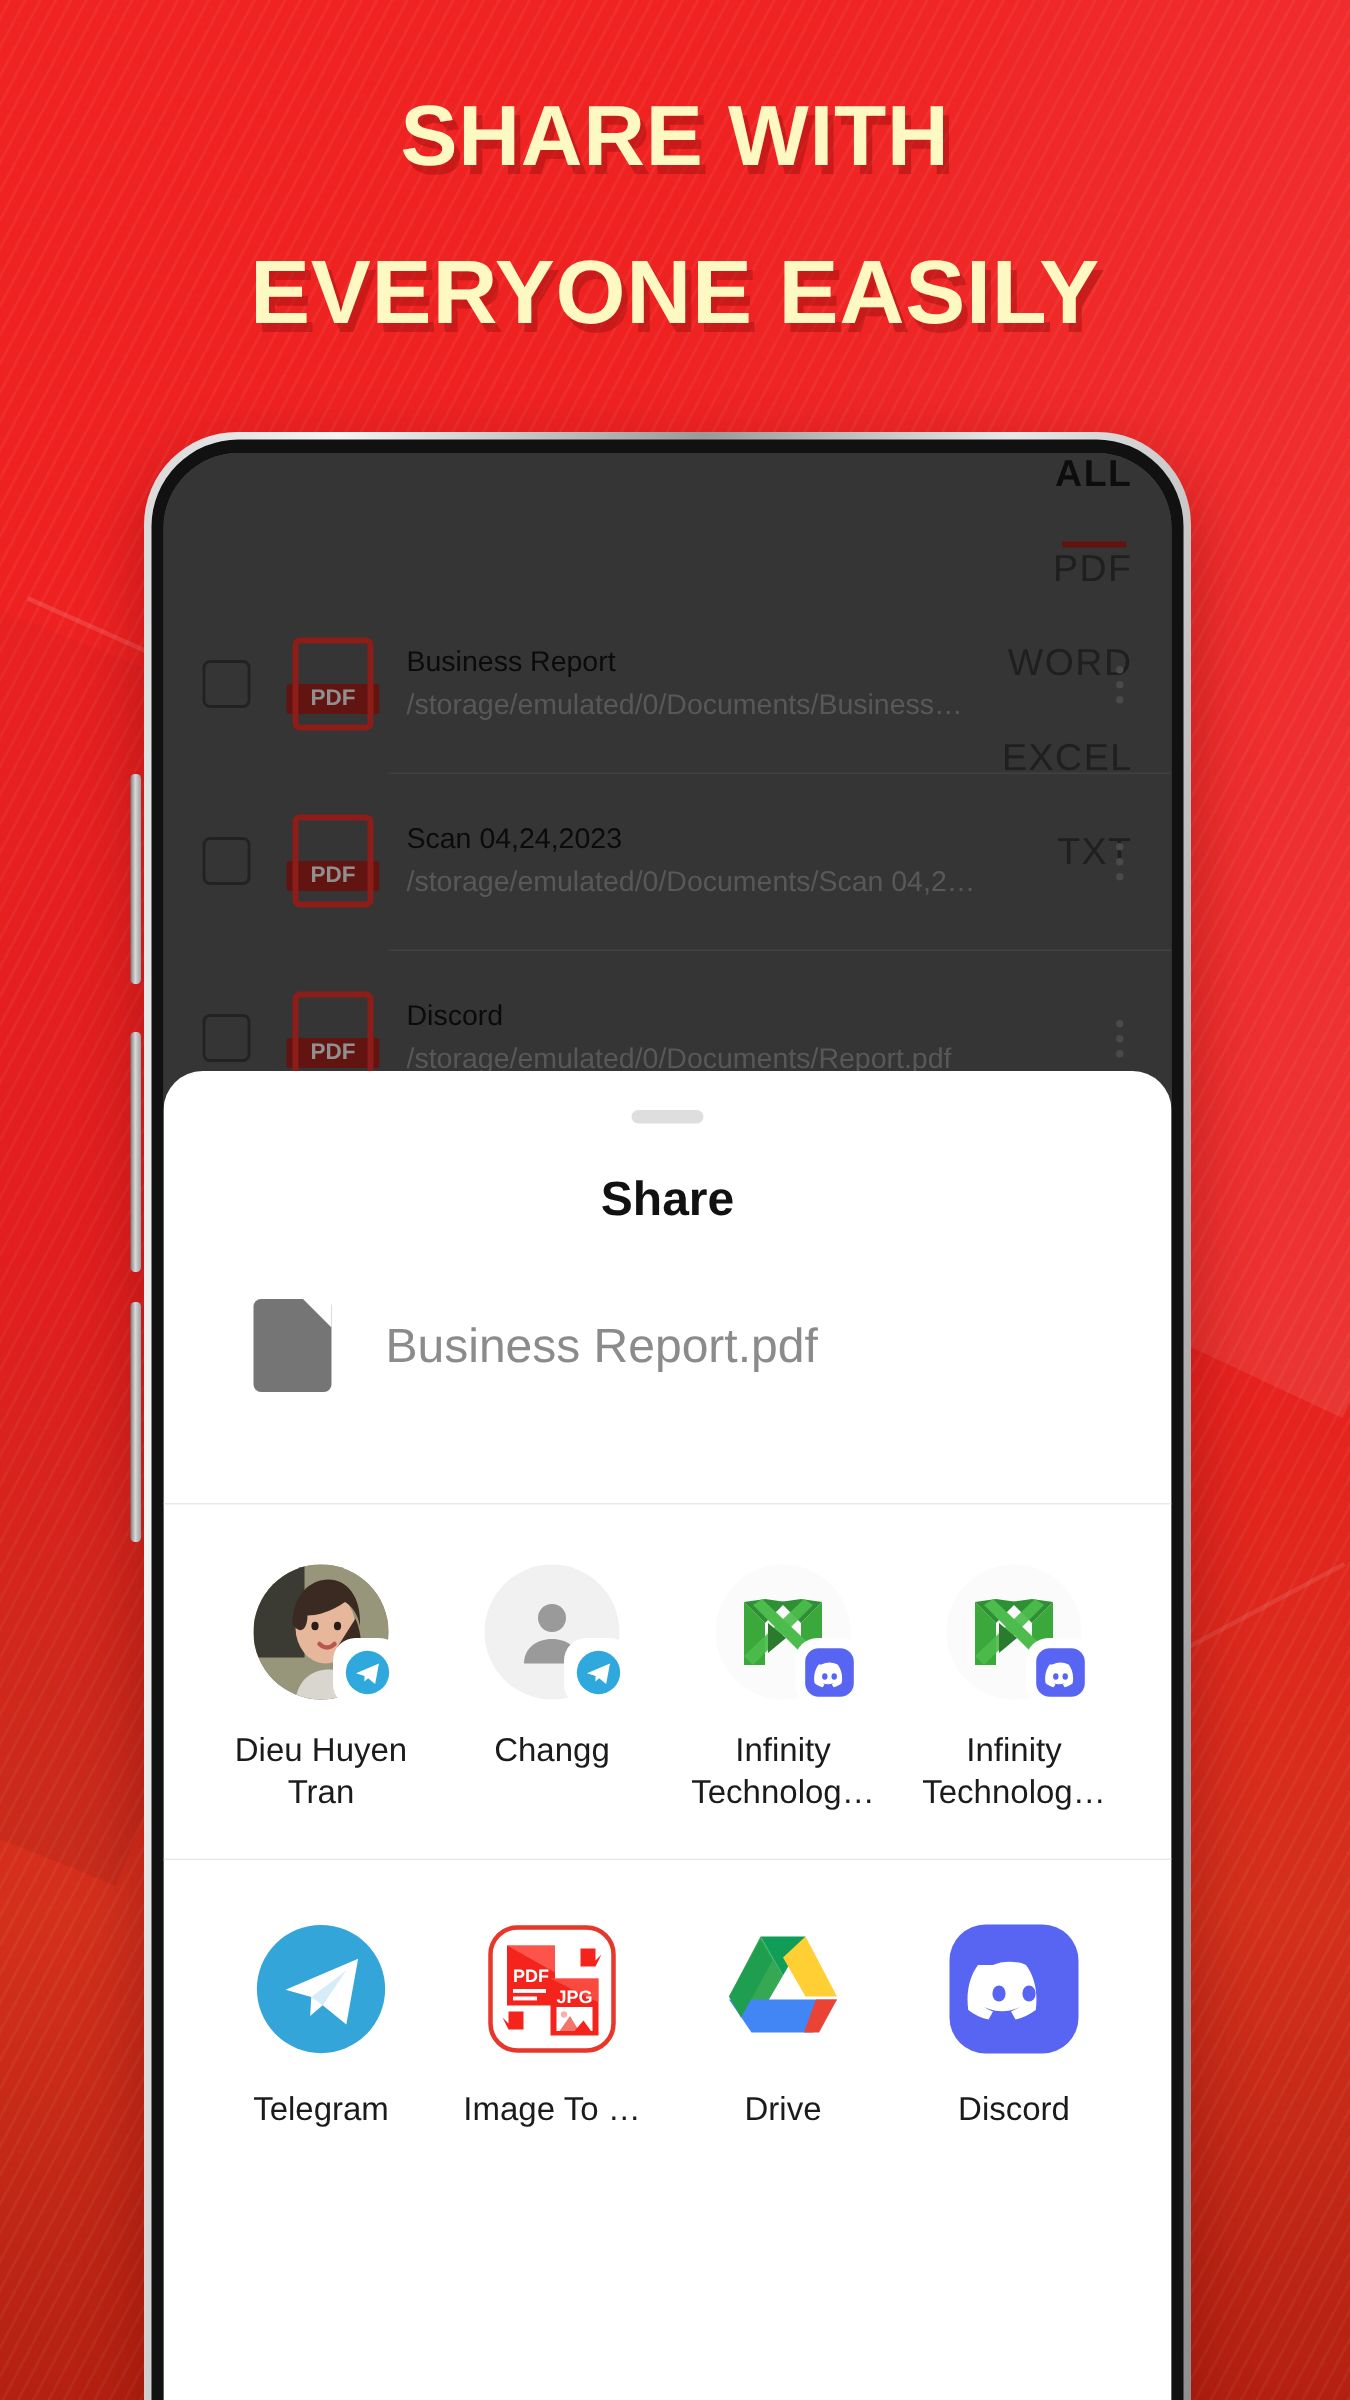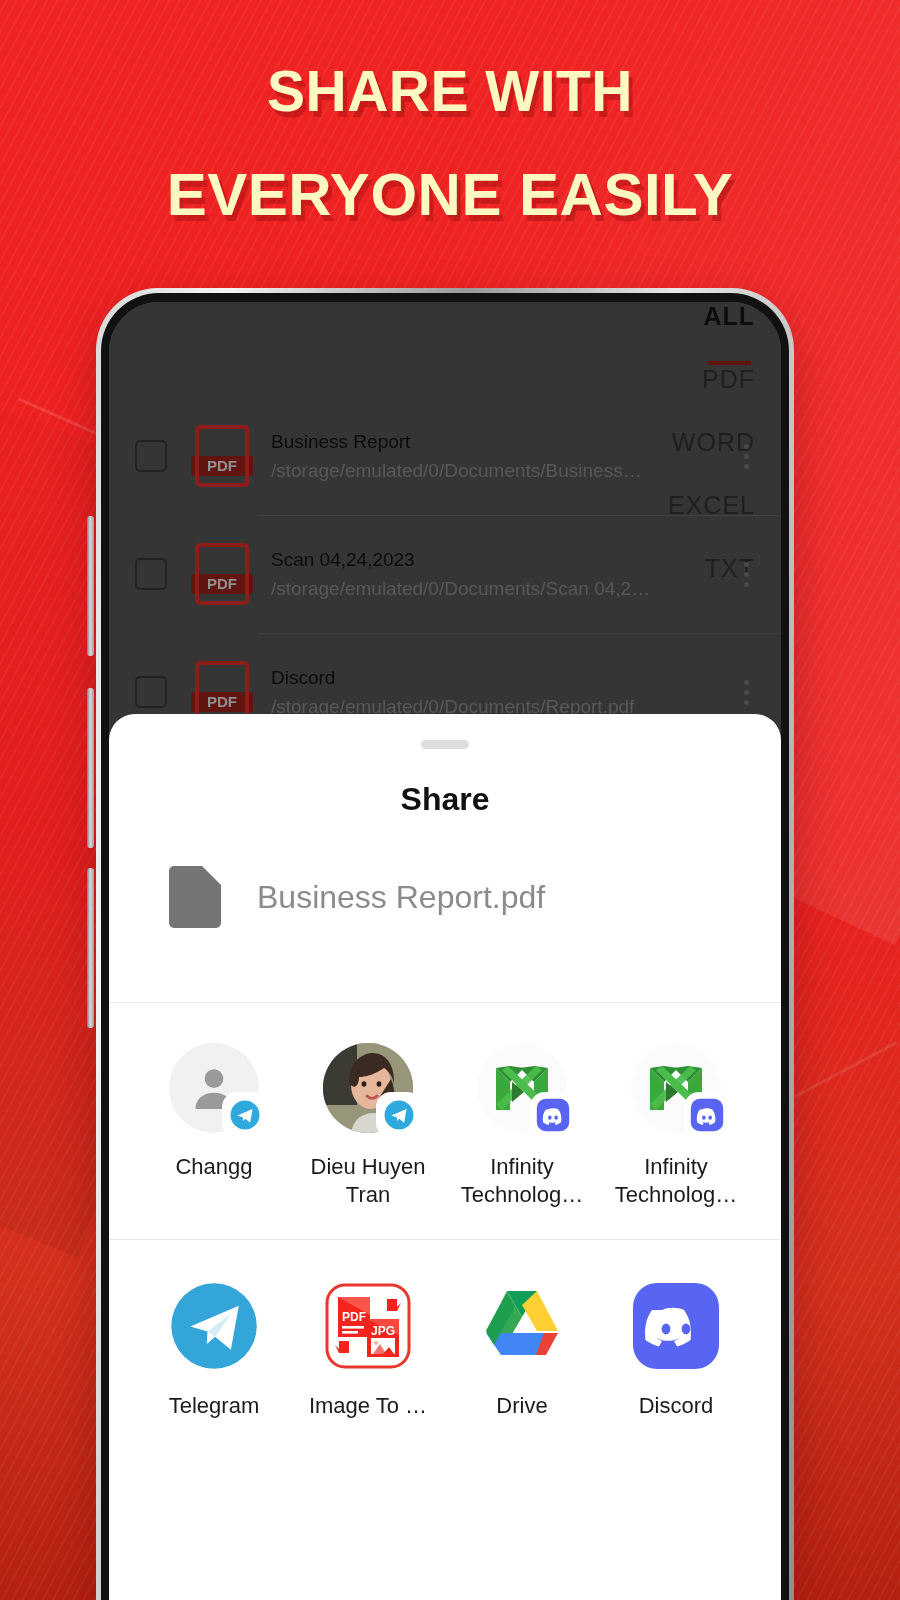--- a/index.html
+++ b/index.html
@@ -371,38 +371,20 @@
         <div class="file-row">
           <div class="file-ico"></div>
           <div class="file-name">Business Report.pdf</div>
         </div>
 
 
         <div class="divider" style="margin-top:74px;"></div>
 
         <div class="sec-contacts">
           <div class="grid4">
-
-            <div class="cell">
-              <div class="avatar">
-                <div class="disc" style="background:#f1f1f1;">
-                  <svg width="56" height="56" viewBox="0 0 24 24">
-                    <circle cx="12" cy="8" r="4" fill="#9a9a9a"></circle>
-                    <path d="M4 21c0-4.4 3.6-7 8-7s8 2.6 8 7z" fill="#9a9a9a"></path>
-                  </svg>
-                </div>
-                <div class="badge">
-                  <svg width="34" height="34" viewBox="0 0 40 40">
-                    <circle cx="20" cy="20" r="17" fill="#2fa8dd"></circle>
-                    <path d="M11 20.5 L29 13 L26 29 L20.5 24.5 L17.5 27 L17.7 22.8 Z" fill="#fff"></path>
-                  </svg>
-                </div>
-              </div>
-              <div class="cell-label">Changg</div>
-            </div>
 
             <div class="cell">
               <div class="avatar">
                 <div class="disc" style="background:#8d8a6e;">
                   <svg width="90" height="90" viewBox="0 0 90 90">
                     <rect width="90" height="90" fill="#97957a"></rect>
                     <rect x="0" y="0" width="34" height="62" fill="#3b3a33"></rect>
                     <ellipse cx="48" cy="42" rx="20" ry="24" fill="#e7b79c"></ellipse>
                     <path d="M26 40c0-20 12-30 24-30s22 11 21 31c-2-12-10-16-10-16s-12 9-25 9c0 8-4 14-10 6z" fill="#3a2a21"></path>
                     <path d="M68 36c6 14 4 30-2 38-4 5-8 7-8 7l-2-26z" fill="#3a2a21"></path>
@@ -413,20 +395,38 @@
                   </svg>
                 </div>
                 <div class="badge">
                   <svg width="34" height="34" viewBox="0 0 40 40">
                     <circle cx="20" cy="20" r="17" fill="#2fa8dd"></circle>
                     <path d="M11 20.5 L29 13 L26 29 L20.5 24.5 L17.5 27 L17.7 22.8 Z" fill="#fff"></path>
                   </svg>
                 </div>
               </div>
               <div class="cell-label">Dieu Huyen Tran</div>
+            </div>
+
+            <div class="cell">
+              <div class="avatar">
+                <div class="disc" style="background:#f1f1f1;">
+                  <svg width="56" height="56" viewBox="0 0 24 24">
+                    <circle cx="12" cy="8" r="4" fill="#9a9a9a"></circle>
+                    <path d="M4 21c0-4.4 3.6-7 8-7s8 2.6 8 7z" fill="#9a9a9a"></path>
+                  </svg>
+                </div>
+                <div class="badge">
+                  <svg width="34" height="34" viewBox="0 0 40 40">
+                    <circle cx="20" cy="20" r="17" fill="#2fa8dd"></circle>
+                    <path d="M11 20.5 L29 13 L26 29 L20.5 24.5 L17.5 27 L17.7 22.8 Z" fill="#fff"></path>
+                  </svg>
+                </div>
+              </div>
+              <div class="cell-label">Changg</div>
             </div>
 
             <div class="cell">
               <div class="avatar">
                 <div class="disc" style="background:#fbfbfb;">
                   <svg width="72" height="72" viewBox="0 0 72 72">
                     <path d="M10 58 L10 16 L24 30 L24 58 Z" fill="#3aa83a"></path>
                     <path d="M10 16 L24 30 L38 16 L24 14 Z" fill="#2f8f34"></path>
                     <path d="M62 58 L62 16 L48 30 L48 58 Z" fill="#3aa83a"></path>
                     <path d="M62 16 L48 30 L34 16 L48 14 Z" fill="#2f8f34"></path>

